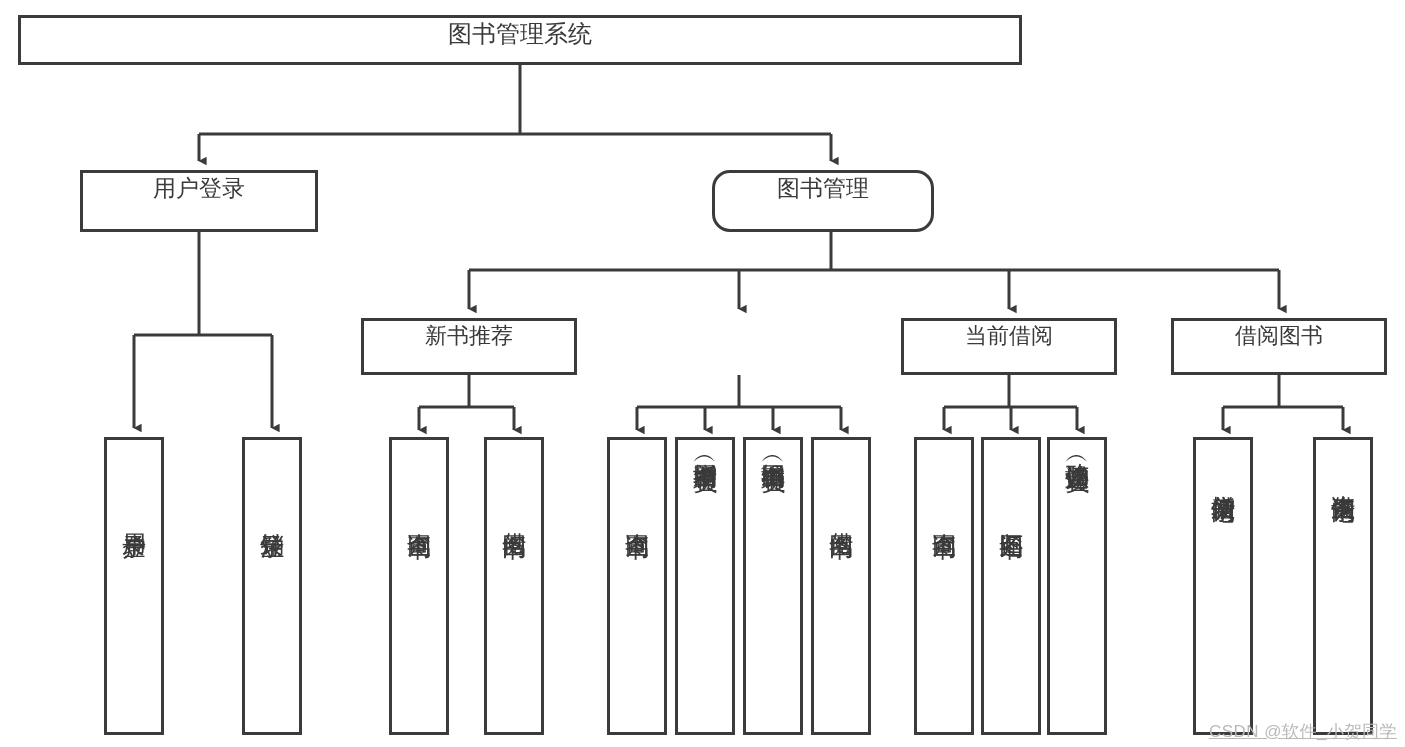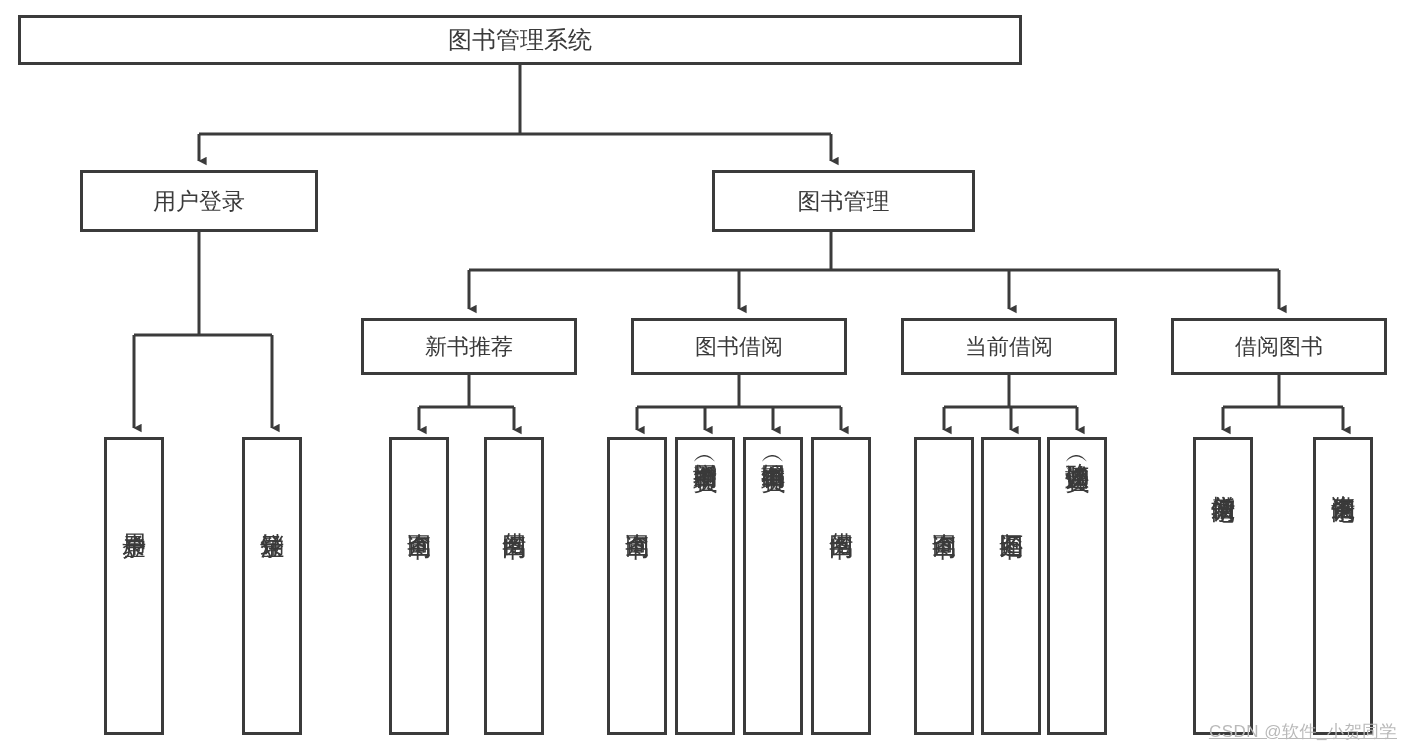--- a/index.html
+++ b/index.html
@@ -24,21 +24,20 @@
     width: 1405px;
     height: 747px;
     pointer-events: none;
   }
   .node {
     position: absolute;
     box-sizing: border-box;
     background: #ffffff;
     border: 3px solid #3b3b3b;
     display: flex;
-    align-items: center;
     justify-content: center;
     color: #3a3a3a;
   }
   .node.root {
     font-size: 24px;
   }
   .node.level1 {
     font-size: 23px;
   }
   .node.level2 {
@@ -126,29 +125,26 @@
     </g>
   </svg>
 
   <div class="node root" style="left:18px; top:15px; width:1004px; height:50px;">
     <span>图书管理系统</span>
   </div>
 
   <div class="node level1" style="left:80px; top:170px; width:238px; height:62px;">
     <span>用户登录</span>
   </div>
-  <div class="node level1" style="left:712px; top:170px; width:263px; height:62px;">
+  <div class="node level1" style="left:712px; top:170px; width:222px; height:62px;border-radius:18px;">
     <span>图书管理</span>
   </div>
 
   <div class="node level2" style="left:361px; top:318px; width:216px; height:57px;">
     <span>新书推荐</span>
-  </div>
-  <div class="node level2" style="left:631px; top:318px; width:216px; height:57px;">
-    <span>图书借阅</span>
   </div>
   <div class="node level2" style="left:901px; top:318px; width:216px; height:57px;">
     <span>当前借阅</span>
   </div>
   <div class="node level2" style="left:1171px; top:318px; width:216px; height:57px;">
     <span>借阅图书</span>
   </div>
 
   <div class="node leaf" style="left:104px; top:437px; width:60px; height:298px; padding-top:74px;">
     <span class="leaf-label">用户登录</span>

